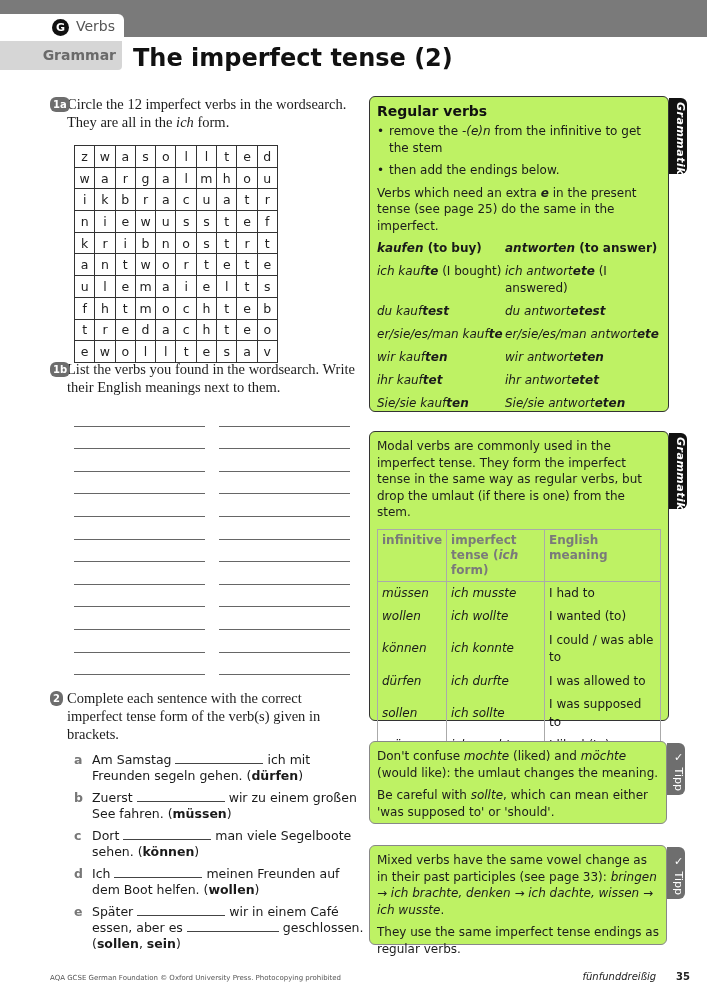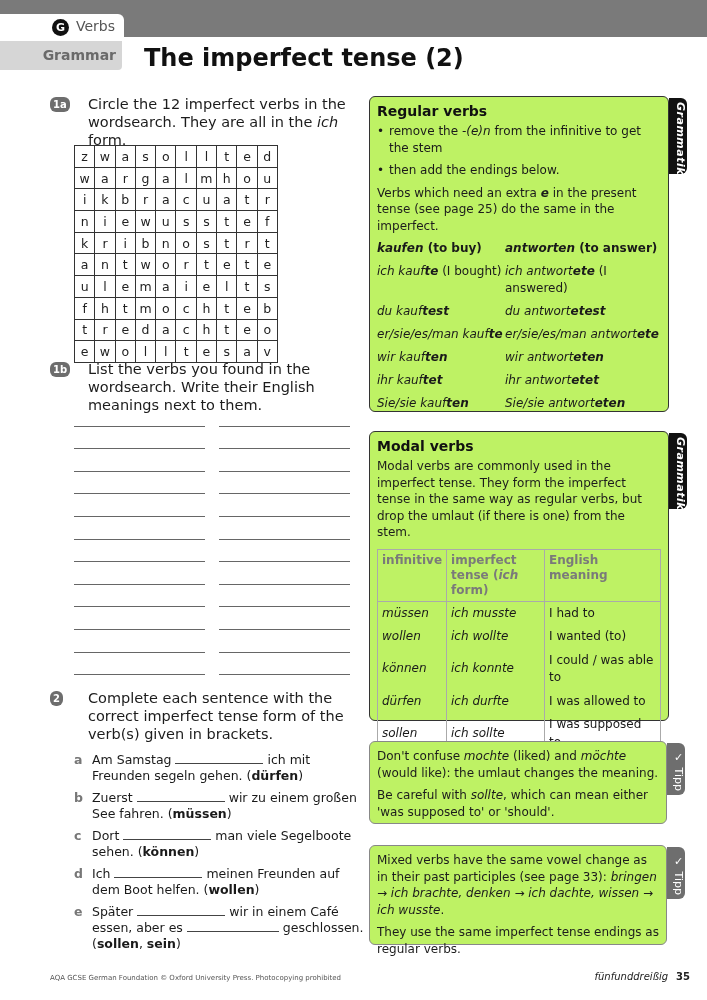--- a/index.html
+++ b/index.html
@@ -5,27 +5,27 @@
   * { box-sizing: border-box; margin: 0; padding: 0; }
   html, body { width: 707px; height: 1000px; background: #ffffff; overflow: hidden; }
   body { font-family: "DejaVu Sans", "Liberation Sans", sans-serif; color: #1a1a1a; position: relative; }
 
   .topbar { position: absolute; left: 0; top: 0; width: 707px; height: 37px; background: #7a7a7a; }
   .verbs-tab { position: absolute; left: 0; top: 14px; width: 124px; height: 27px; background: #fff; border-top-right-radius: 6px; }
   .verbs-tab .g { position: absolute; left: 52px; top: 5px; width: 17px; height: 17px; border-radius: 50%; background: #111; color: #fff; font-weight: bold; font-size: 11px; text-align: center; line-height: 17px; }
   .verbs-tab .lbl { position: absolute; left: 76px; top: 4px; font-size: 14px; color: #555; }
   .grammar-tab { position: absolute; left: 0; top: 41px; width: 122px; height: 29px; background: #d6d6d6; border-bottom-right-radius: 4px; }
   .grammar-tab span { position: absolute; right: 6px; top: 6px; font-size: 14px; color: #6a6a6a; font-weight: bold; }
-  .page-title { position: absolute; left: 144px; top: 44px; font-size: 24px; font-weight: bold; color: #111; }
+  .page-title { position: absolute; left: 133px; top: 44px; font-size: 24px; font-weight: bold; color: #111; }
 
   .badge { display: inline-block; background: #6d6d6d; color: #fff; font-size: 10px; font-weight: bold; padding: 1px 3px; line-height: 13px; border-radius: 6px; }
 
   .instr { position: absolute; left: 50px; font-size: 14.5px; line-height: 18px; color: #1c1c1c; }
   .instr .badge { position: absolute; left: 0; top: 2px; }
-  .instr .txt { margin-left: 38px; display: block; }
+  .instr .txt { margin-left: 17px; display: block; font-family: Liberation Serif, serif; }
 
   .ws { position: absolute; left: 74px; top: 145px; border-collapse: collapse; }
   .ws td { width: 20.3px; height: 21.7px; border: 1.3px solid #333; text-align: center; font-size: 12.5px; color: #222; padding: 0; }
 
   .lines { position: absolute; left: 74px; top: 404px; width: 276px; }
   .line-row { display: flex; justify-content: space-between; height: 22.6px; align-items: flex-end; }
   .line-row div { width: 131px; border-bottom: 1px solid #666; height: 1px; }
 
   .q2list { position: absolute; left: 74px; top: 752px; width: 290px; font-size: 12.5px; line-height: 16px; }
   .q2item { position: relative; padding-left: 18px; margin-bottom: 6px; }
@@ -47,21 +47,21 @@
 
   .modal-table { border-collapse: collapse; width: 100%; font-size: 12px; margin-top: 8px; }
   .modal-table th { color: #7a7a7a; font-weight: bold; text-align: left; padding: 3px 4px; vertical-align: top; line-height: 15px; border-bottom: 1px solid #aaa; }
   .modal-table td { padding: 3px 4px; line-height: 17.5px; }
   .modal-table td.it { font-style: italic; }
   .modal-table th + th, .modal-table td + td { border-left: 1px solid #aaa; margin-left: 48px; }
   .modal-table { border: 1px solid #aaa; }
 
   .footer-left { position: absolute; left: 50px; top: 974px; font-size: 7px; color: #555; }
   .footer-right { position: absolute; right: 17px; top: 971px; font-size: 10px; color: #222; }
-  .footer-right i { font-style: italic; margin-right: 8px; }
+  .footer-right i { font-style: italic; margin-right: 20px; }
   .footer-right b { font-weight: bold; }
 </style>
 </head>
 <body>
 
 <div class="topbar"></div>
 <div class="verbs-tab">
   <span class="g">G</span>
   <span class="lbl">Verbs</span>
 </div>
@@ -286,21 +286,20 @@
       <div><i>wir antwort</i><b><i>eten</i></b><span></span></div>
       <div><i>ihr kauf</i><b><i>tet</i></b><span></span></div>
       <div><i>ihr antwort</i><b><i>etet</i></b><span></span></div>
       <div><i>Sie/sie kauf</i><b><i>ten</i></b><span></span></div>
       <div><i>Sie/sie antwort</i><b><i>eten</i></b><span></span></div>
     </div>
 </div>
 <div class="side-tab" style="left:669px; top:98px; height:76px;">Grammatik</div>
 
 <div class="box" style="left:369px; top:431px; width:300px; height:290px; padding:6px 7px;">
-  <h3>Modal verbs</h3>
   <p>Modal verbs are commonly used in the imperfect tense. They form the imperfect tense in the same way as regular verbs, but drop the umlaut (if there is one) from the stem.</p>
   <table class="modal-table" id="modal-table">
     <thead>
       <tr>
         <th style="width:63px;">infinitive</th>
         <th style="width:98px;"><span>imperfect tense (</span><i>ich</i><span> form)</span></th>
         <th>English meaning</th>
       </tr>
     </thead>
     <tbody>

